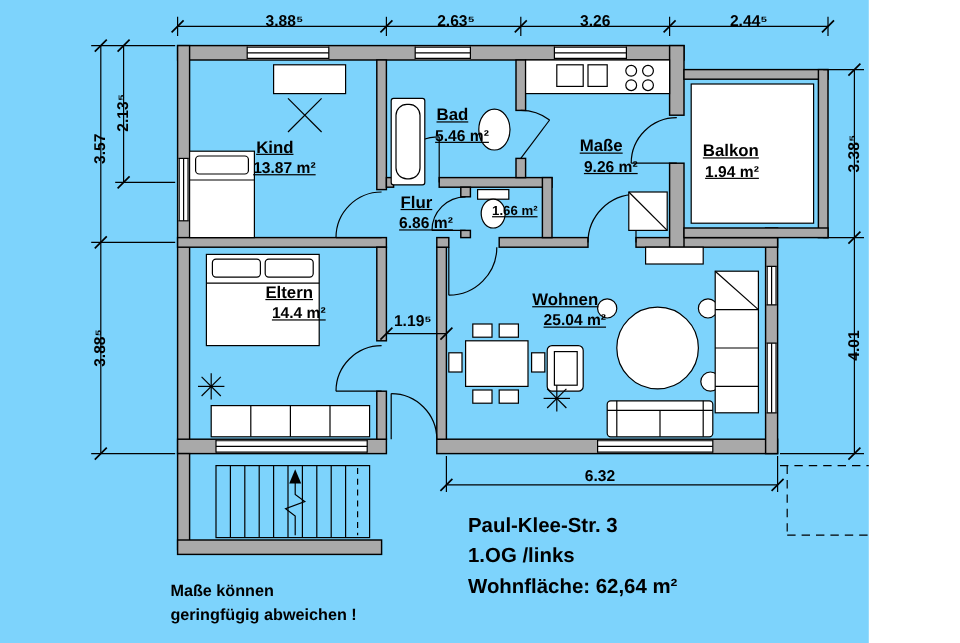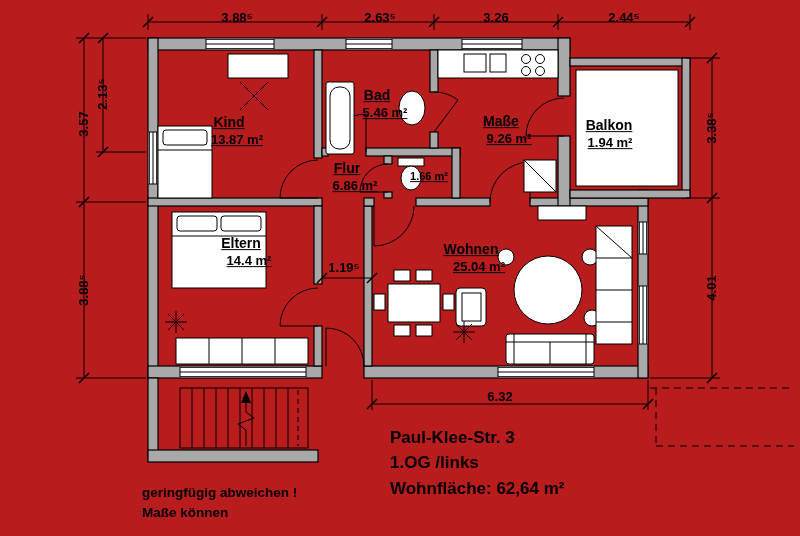--- a/index.html
+++ b/index.html
@@ -1,16 +1,16 @@
 <!DOCTYPE html>
 <html><head>
 <meta charset="utf-8">
 <style>
   html,body{margin:0;padding:0;background:#fff;}
-  .canvas{position:relative;width:800px;height:536px;background:#b91c1c;overflow:hidden;
+  .canvas{position:relative;width:724px;height:536px;background:#7dd3fc;overflow:hidden;
           font-family:"Liberation Sans",sans-serif;color:#000;}
   svg{position:absolute;left:0;top:0;}
   .room-label{position:absolute;transform:translate(-50%,-50%);text-align:center;
               font-weight:700;font-size:14px;line-height:1.25;white-space:nowrap;text-decoration:underline;}
   .room-label .area{font-size:13px;font-weight:700;padding-left:16px;}
   .room-label.small{font-size:11px;}
   .dim{position:absolute;transform:translate(-50%,-50%);font-weight:700;font-size:13px;white-space:nowrap;}
   .dim.vert{transform:translate(-50%,-50%) rotate(-90deg);}
   .info{position:absolute;left:390px;top:425px;font-weight:700;font-size:17px;line-height:25.4px;white-space:nowrap;}
   .note{position:absolute;left:142px;top:483px;font-weight:700;font-size:13.5px;line-height:20px;white-space:nowrap;}
@@ -394,17 +394,17 @@
   <div class="area">25.04 m²</div>
 </div>
 
 <div class="info">
   <div>Paul-Klee-Str. 3</div>
   <div>1.OG /links</div>
   <div>Wohnfläche: 62,64 m²</div>
 </div>
 
 <div class="note">
+  <div>Maße können</div>
   <div>geringfügig abweichen !</div>
-  <div>Maße können</div>
 </div>
 
 </div>
 
 </body></html>

